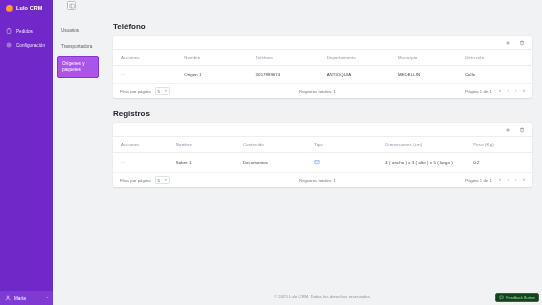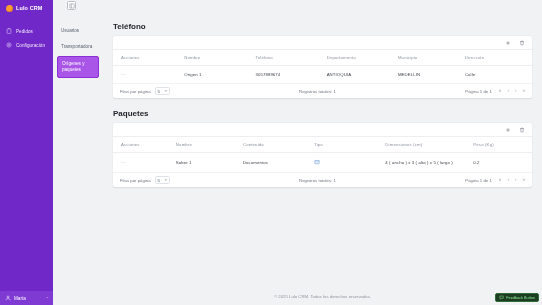--- a/index.html
+++ b/index.html
@@ -288,21 +288,21 @@
         <div class="pager">
           <span class="pg-label">Página 1 de 1</span>
           <span class="pg-btn">«</span>
           <span class="pg-btn">‹</span>
           <span class="pg-btn">›</span>
           <span class="pg-btn">»</span>
         </div>
       </div>
     </div>
 
-    <div class="section-title">Paquetes</div>
+    <div class="section-title">Registros</div>
     <div class="card">
       <div class="card-toolbar">
         <div class="tool-btn">
           <svg viewBox="0 0 16 16" fill="none" stroke="#6f757f" stroke-width="1.5">
             <path d="M8 3v10M3 8h10"></path>
           </svg>
         </div>
         <div class="tool-btn">
           <svg viewBox="0 0 16 16" fill="none" stroke="#6f757f" stroke-width="1.3">
             <path d="M3 4.2h10M6 4.2V2.8h4v1.4M4.4 4.2l.7 9h5.8l.7-9"></path>

